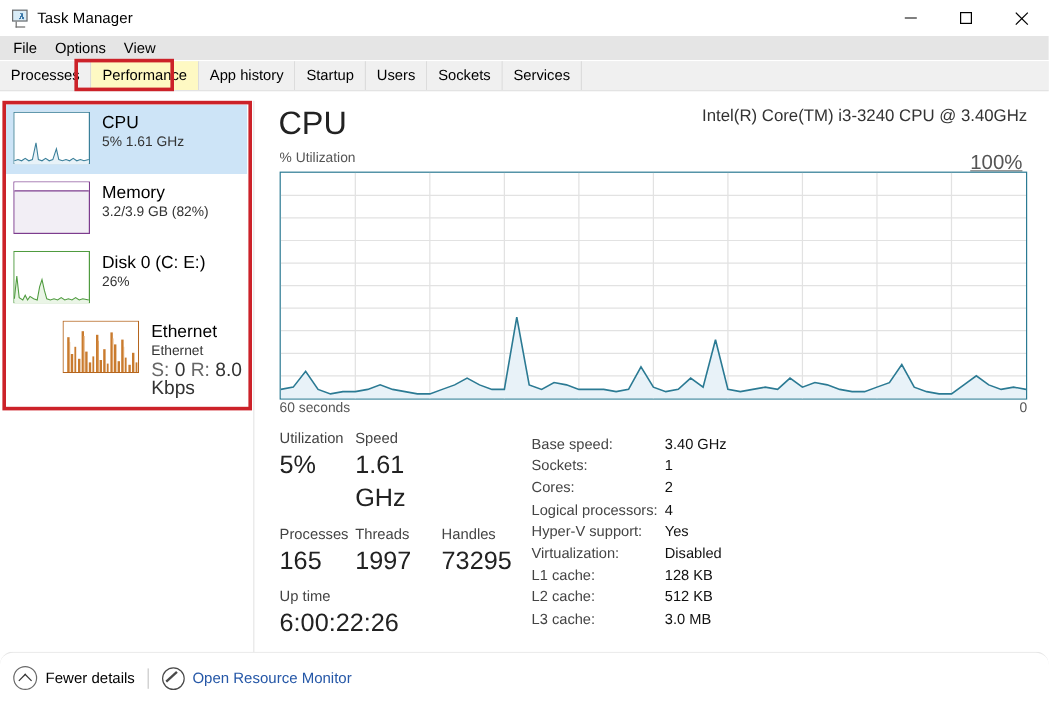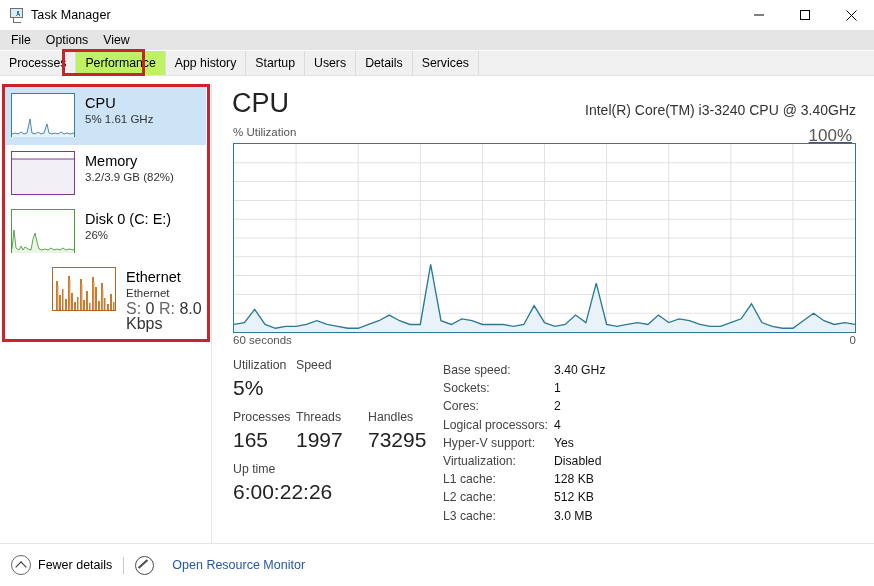--- a/index.html
+++ b/index.html
@@ -68,21 +68,21 @@
   }
   .tab {
     font-size: 12.3px; color: #000;
     padding: 3px 9px 3px 9px;
     display: flex; align-items: center;
     border-right: 1px solid #dcdcdc;
     background: #f0f0f0;
     box-sizing: border-box;
   }
   .tab.active {
-    background: #bef264;
+    background: #fef9c3;
     border-right: 1px solid #dcdcdc;
   }
   .tabstrip-rest { flex: 1 1 auto; background: #f0f0f0; }
 
   
   .annot {
     position: absolute;
     border: 3px solid #cc2229;
     box-sizing: border-box;
     pointer-events: none;
@@ -121,21 +121,21 @@
 
   
   .main {
     position: absolute; left: 224px; top: 86px; width: 640px; height: 450px;
   }
   .main-head { position: relative; height: 40px; }
   .main-title {
     position: absolute; left: 8px; top: 0; font-size: 27px; color: #222; line-height: 34px;
   }
   .main-sub {
-    position: absolute; right: 8px; top: 16px; font-size: 14px; color: #333;
+    position: absolute; right: 8px; top: 2px; font-size: 14px; color: #333;
   }
   .chart-labels {
     position: relative; height: 17px;
   }
   .chart-labels .l { position: absolute; left: 9px; top: 0; font-size: 11.5px; color: #555; }
   .chart-labels .r { position: absolute; right: 12px; top: 0; font-size: 17px; color: #555; text-decoration: underline; }
   .chartbox {
     position: relative; margin: 0 8px 0 9px; height: 190px;
     border: 1px solid #2b7a93; box-sizing: border-box; background: #ffffff;
   }
@@ -161,35 +161,35 @@
     position: absolute; left: 219px; top: 4px; width: 260px;
   }
   .sr-row { display: flex; line-height: 18.2px; }
   .sr-lbl { width: 111px; font-size: 12.2px; color: #444; }
   .sr-val { font-size: 12.2px; color: #111; }
 
   
   .bottombar {
     position: absolute; left: 0; bottom: 0; width: 874px; height: 42px;
     border-top: 1px solid #e6e6e6; background: #ffffff;
-    display: flex; align-items: center;
+    display: flex; align-items: center; border-radius: 11px;
   }
   .fewer { display: flex; align-items: center; margin-left: 11px; }
   .chev-circle {
     width: 18px; height: 18px; border: 1px solid #6a6a6a; border-radius: 50%;
     position: relative; margin-right: 7px; flex: 0 0 auto;
   }
   .chev-circle:before {
     content: ""; position: absolute; left: 4.5px; top: 6.5px;
     width: 7px; height: 7px; border-left: 1.4px solid #333; border-top: 1.4px solid #333;
     transform: rotate(45deg);
   }
   .fewer-lbl { font-size: 12.5px; color: #000; }
   .sep { width: 1px; height: 17px; background: #c9c9c9; margin: 0 11px; }
-  .resmon { display: flex; align-items: center; gap: 12px; }
+  .resmon { display: flex; align-items: center; }
   .resmon-icon {
     width: 17px; height: 17px; border-radius: 50%; border: 1.6px solid #4a4a4a;
     position: relative; margin-right: 6px; flex: 0 0 auto; background:#fff;
   }
   .resmon-icon:before {
     content: ""; position: absolute; left: 1px; top: 6px; width: 12px; height: 2px;
     background: #4a4a4a; transform: rotate(-42deg);
   }
   .resmon-lbl { font-size: 12.5px; color: #2557a7; }
 </style>
@@ -228,21 +228,21 @@
     <div class="menuitem">Options</div>
     <div class="menuitem">View</div>
   </div>
 
   <div class="tabstrip">
     <div class="tab">Processes</div>
     <div class="tab active">Performance</div>
     <div class="tab">App history</div>
     <div class="tab">Startup</div>
     <div class="tab">Users</div>
-    <div class="tab">Details</div>
+    <div class="tab">Sockets</div>
     <div class="tab">Services</div>
     <div class="tabstrip-rest"></div>
   </div>
 
   <div class="annot" id="annot-tab"></div>
   <div class="annot" id="annot-side"></div>
 
   <div class="sidebar">
 
     <div class="side-item sel">
@@ -380,20 +380,21 @@
     <div class="stats">
       <div class="stats-left">
 
         <div class="stat-row">
           <div class="stat-cell c1">
             <div class="lbl">Utilization</div>
             <div class="val">5%</div>
           </div>
           <div class="stat-cell c2">
             <div class="lbl">Speed</div>
+            <div class="val">1.61 GHz</div>
           </div>
         </div>
 
         <div class="stat-row">
           <div class="stat-cell c1">
             <div class="lbl">Processes</div>
             <div class="val">165</div>
           </div>
           <div class="stat-cell c2">
             <div class="lbl">Threads</div>

